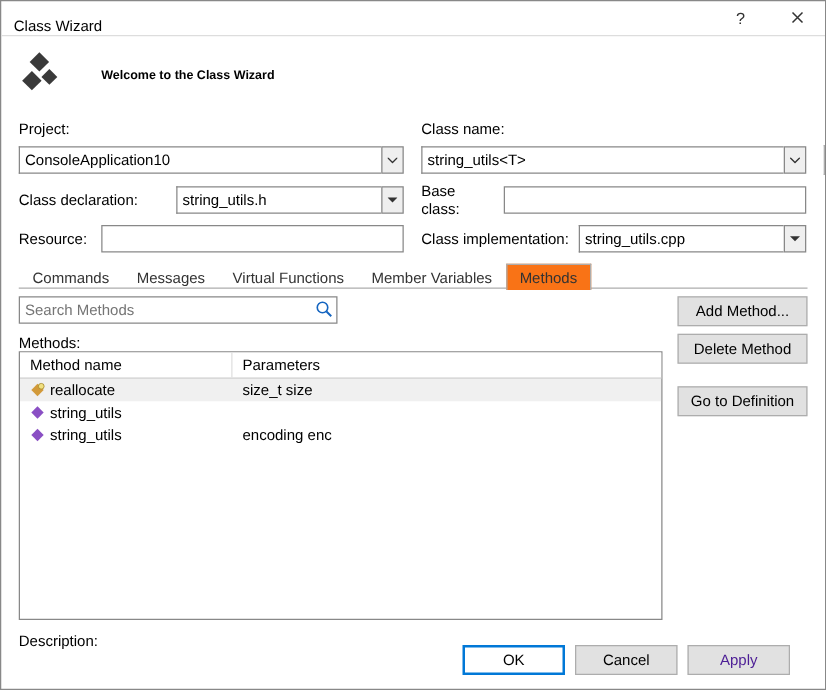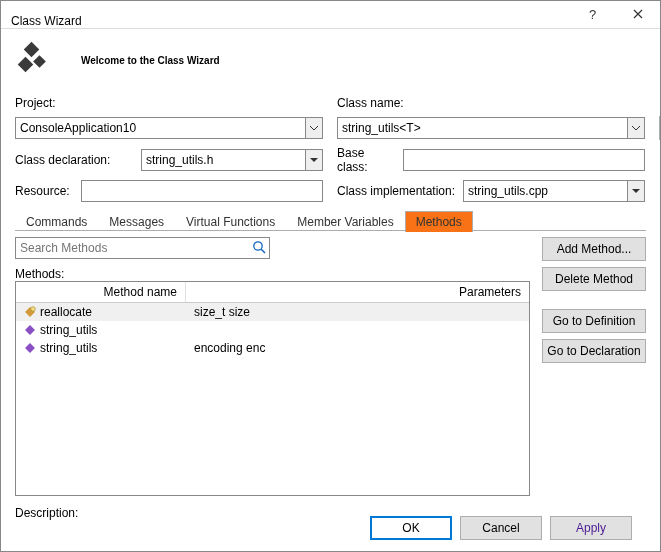--- a/index.html
+++ b/index.html
@@ -144,21 +144,20 @@
   .table-wrap {
     border: 1px solid #888;
     height: 215px;
     display: flex;
     flex-direction: column;
   }
   .thead {
     display: flex;
     background: #fff;
     border-bottom: 1px solid #ccc;
-    text-align: right;
   }
   .th {
     padding: 3px 8px;
     border-right: 1px solid #e0e0e0;
     font-weight: normal;
   }
   .th.c1 { width: 170px; }
   .th.c2 { flex: 1; border-right: none; }
   .tbody { flex: 1; overflow: auto; }
   .trow {
@@ -366,21 +365,20 @@
               </div>
             </div>
         </div>
         <div class="desc-label">Description:</div>
       </div>
       <div class="right-btns">
         <button>Add Method...</button>
         <button>Delete Method</button>
         <div class="gap"></div>
         <button>Go to Definition</button>
-        <button>Go to Declaration</button>
       </div>
     </div>
   </div>
 </div>
 
 <div class="footer">
   <button class="primary">OK</button>
   <button>Cancel</button>
   <button class="disabled">Apply</button>
 </div>

